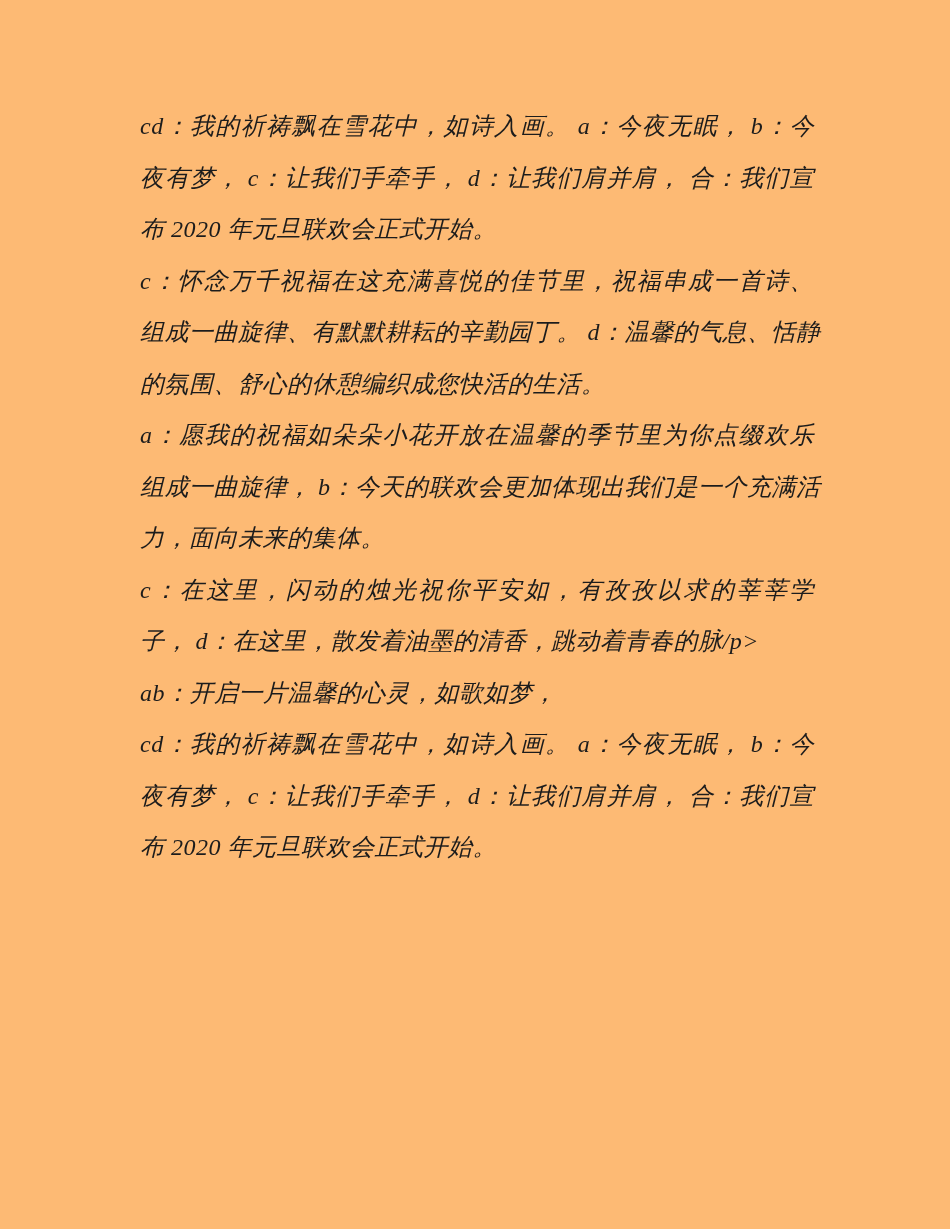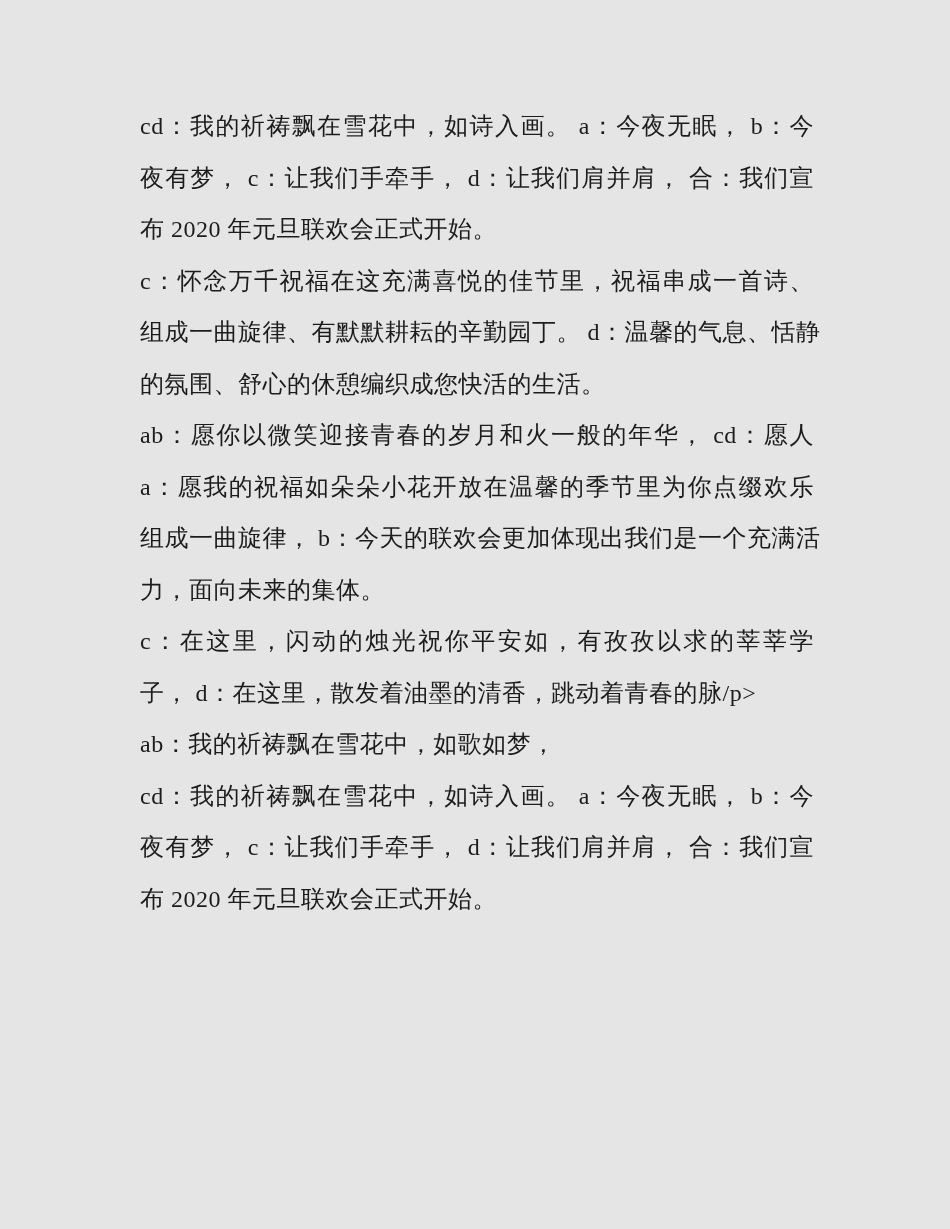--- a/index.html
+++ b/index.html
@@ -37,46 +37,45 @@
     text-align: justify;
     text-align-last: justify;
   }
   .line.last {
     text-align-last: left;
   }
 </style>
 </head>
 <body>
 
-<div class="page" style="background: #e5e5e5; color: rgb(28, 28, 28);">
+<div class="page" style="background: #fdba74; color: rgb(28, 28, 28); font-style: italic;">
   <div class="text-block" id="text-block">
       <div class="paragraph">
         <div class="line">cd：我的祈祷飘在雪花中，如诗入画。 a：今夜无眠， b：今</div>
         <div class="line">夜有梦， c：让我们手牵手， d：让我们肩并肩， 合：我们宣</div>
         <div class="line last">布 2020 年元旦联欢会正式开始。</div>
       </div>
       <div class="paragraph">
         <div class="line">c：怀念万千祝福在这充满喜悦的佳节里，祝福串成一首诗、</div>
         <div class="line">组成一曲旋律、有默默耕耘的辛勤园丁。 d：温馨的气息、恬静</div>
         <div class="line last">的氛围、舒心的休憩编织成您快活的生活。</div>
       </div>
       <div class="paragraph">
-        <div class="line">ab：愿你以微笑迎接青春的岁月和火一般的年华， cd：愿人</div>
       </div>
       <div class="paragraph">
         <div class="line">a：愿我的祝福如朵朵小花开放在温馨的季节里为你点缀欢乐</div>
         <div class="line">组成一曲旋律， b：今天的联欢会更加体现出我们是一个充满活</div>
         <div class="line last">力，面向未来的集体。</div>
       </div>
       <div class="paragraph">
         <div class="line">c：在这里，闪动的烛光祝你平安如，有孜孜以求的莘莘学</div>
         <div class="line last">子， d：在这里，散发着油墨的清香，跳动着青春的脉/p&gt;</div>
       </div>
       <div class="paragraph">
-        <div class="line last">ab：我的祈祷飘在雪花中，如歌如梦，</div>
+        <div class="line last">ab：开启一片温馨的心灵，如歌如梦，</div>
       </div>
       <div class="paragraph">
         <div class="line">cd：我的祈祷飘在雪花中，如诗入画。 a：今夜无眠， b：今</div>
         <div class="line">夜有梦， c：让我们手牵手， d：让我们肩并肩， 合：我们宣</div>
         <div class="line last">布 2020 年元旦联欢会正式开始。</div>
       </div>
     </div>
 </div>
 
 </body></html>

